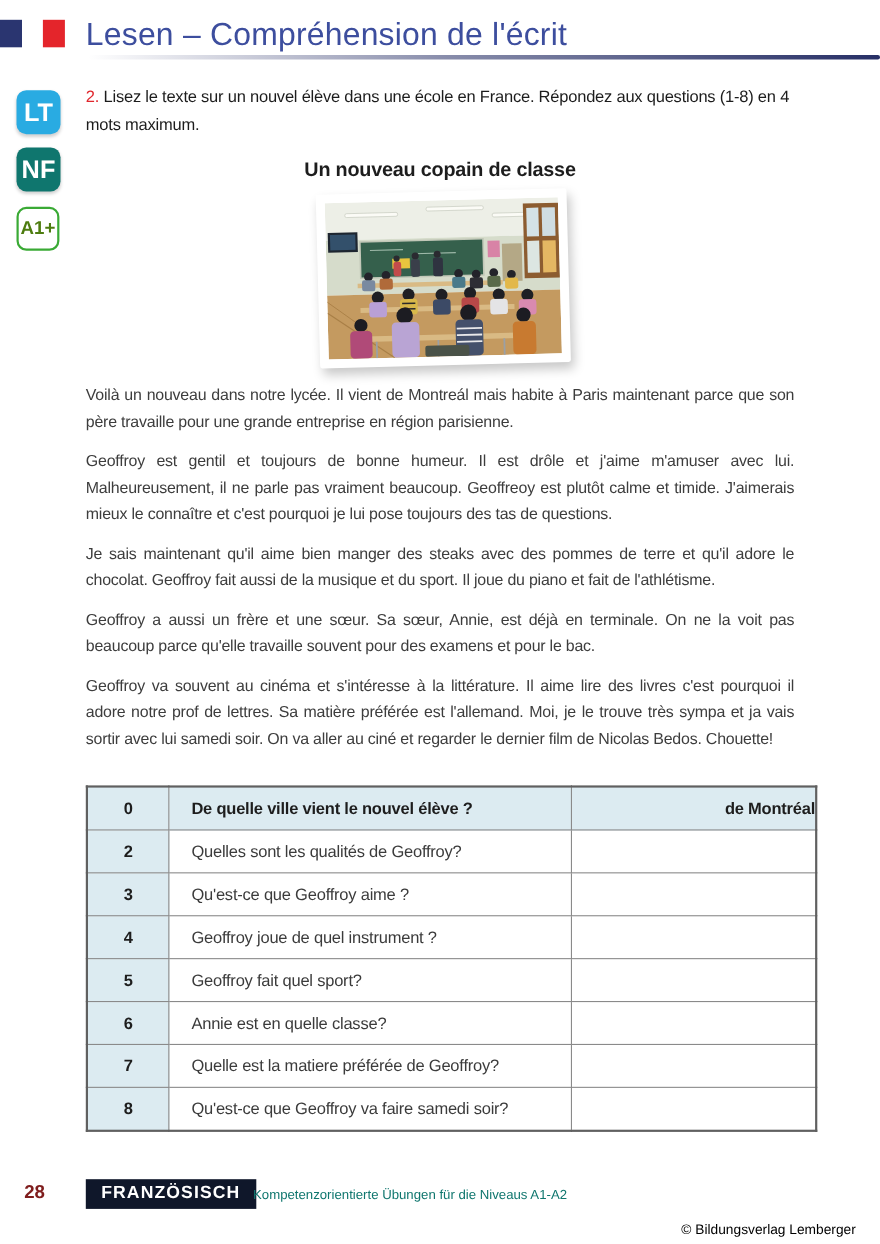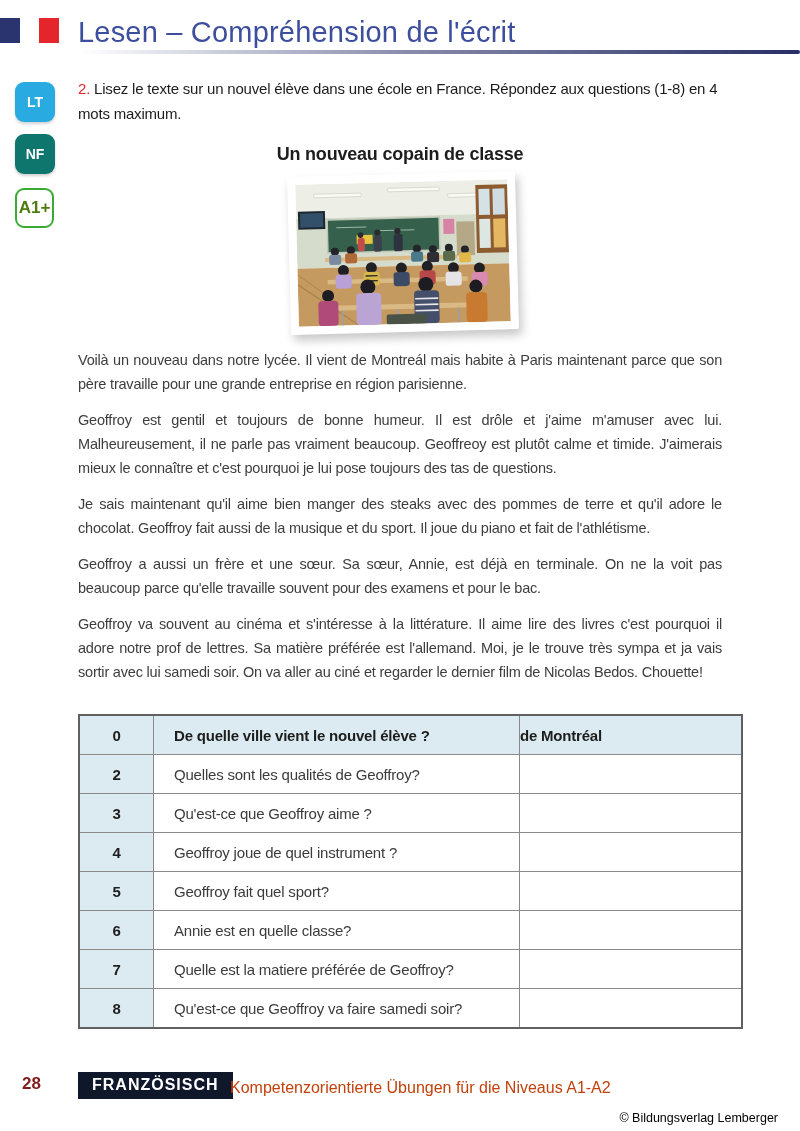--- a/index.html
+++ b/index.html
@@ -17,21 +17,21 @@
   }
   .header-rule{
     position:absolute;left:80px;right:0;top:50px;height:4px;
     background:linear-gradient(to right,rgba(39,47,102,0) 0%,rgba(39,47,102,.55) 45%,#272f66 100%);
     border-radius:2px;
   }
   
   .badge{
     position:absolute;left:15px;width:40px;height:40px;border-radius:9px;
     display:flex;align-items:center;justify-content:center;
-    font-weight:bold;font-size:14px;color:#fff;
+    font-weight:bold;font-size:23px;color:#fff;
     box-shadow:0 2px 3px rgba(0,0,0,.18);
   }
   .badge-lt{top:82px;background:#29abe2;}
   .badge-nf{top:134px;background:#0f766e;}
   .badge-a1{top:188px;height:36px;background:#fff;border:2.5px solid #3aaa35;color:#4d7c0f;
     font-size:17px;width:35px;box-shadow:none;}
   
   .instruction{
     position:absolute;left:78px;top:76px;width:648px;
     font-size:15px;font-weight:normal;color:#1c1c1c;line-height:25px;letter-spacing:-.2px;
@@ -62,29 +62,29 @@
     position:absolute;left:78px;top:714px;width:645px;
     border-collapse:collapse;table-layout:fixed;
     border:2px solid #606060;
   }
   .q-table td{
     border:1px solid #8a8a8a;font-size:15px;color:#3b3b3b;
     height:38px;padding:0;letter-spacing:-.2px;vertical-align:middle;
   }
   .q-table td.c-num{width:73px;text-align:center;font-weight:bold;color:#1d1d1d;background:#dcebf1;}
   .q-table td.c-q{width:345px;padding-left:20px;}
-  .q-table td.c-a{width:221px;text-align:left;}
+  .q-table td.c-a{width:221px;text-align:right;}
   .q-table tr.hdr td{background:#dcebf1;font-weight:bold;color:#1d1d1d;}
   
   .footer-pagenum{position:absolute;left:22px;top:1074px;font-size:17px;font-weight:bold;color:#7f1d1d;}
   .footer-subject{
     position:absolute;left:78px;top:1072px;background:#0f172a;color:#fff;
     font-size:16px;font-weight:bold;letter-spacing:1px;padding:4px 14px 5px;
   }
-  .footer-series{position:absolute;left:230px;top:1079px;font-size:16px;color:#c2410c;}
+  .footer-series{position:absolute;left:230px;top:1079px;font-size:12px;color:#0f766e;}
   .footer-copyright{position:absolute;right:22px;top:1111px;font-size:12.5px;color:#000000;}
 </style>
 </head>
 <body>
 
 <div class="flag-sq flag-blue"></div>
 <div class="flag-sq flag-red"></div>
 <h1 class="page-title">Lesen – Compréhension de l'écrit</h1>
 <div class="header-rule"></div>
 

